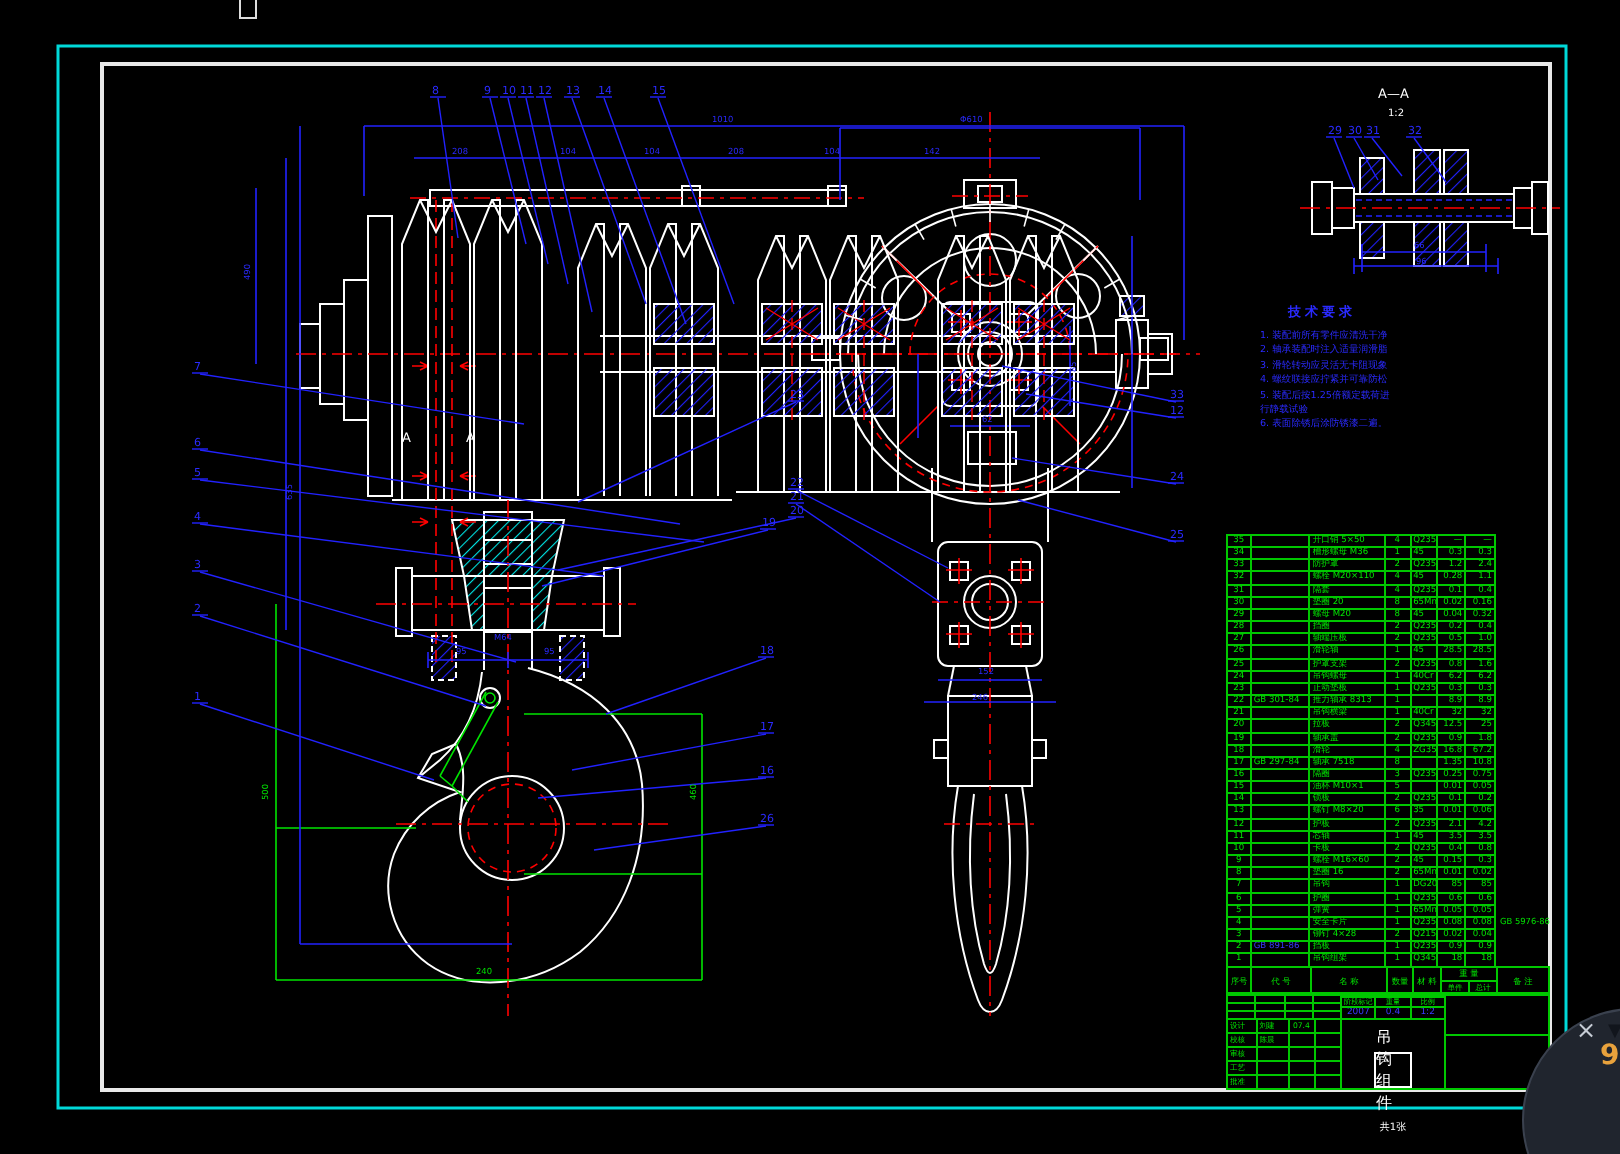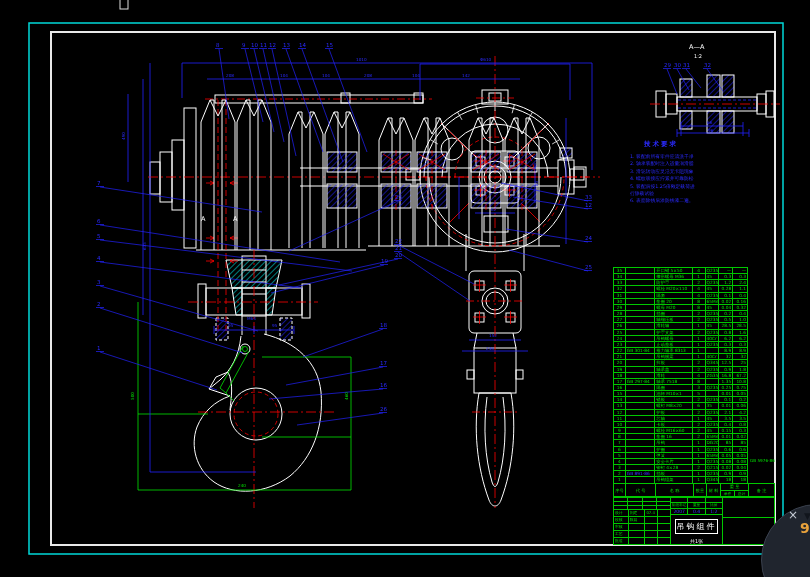--- a/index.html
+++ b/index.html
@@ -7,21 +7,21 @@
        font-family:"DejaVu Sans","Liberation Sans",sans-serif;}
   #stage{position:absolute;inset:0;}
   svg{position:absolute;left:0;top:0;}
   
   .co{fill:#2A2AFF;font-size:5.5px;}
   .dim{fill:#2A2AFF;font-size:4.2px;}
   .dim.g{fill:#00E400;}
   .wh{fill:#FFFFFF;}
   
   #notes{position:absolute;left:630px;top:140px;width:122px;color:#2A2AFF;}
-  #notes .nt{font-size:6.5px;font-weight:bold;letter-spacing:2px;margin:0 0 4px 14px;}
+  #notes .nt{font-size:6.5px;font-weight:bold;letter-spacing:2px;margin:12px 0 4px 14px;}
   .ni{font-size:4.8px;line-height:7.4px;white-space:pre-line;}
   
   #bom{position:absolute;left:613px;top:267px;width:135px;border:1px solid #00C800;box-sizing:border-box;}
   .br{display:flex;height:6.17px;box-sizing:border-box;border-bottom:1px solid #00C800;}
   .br:last-child{border-bottom:none;}
   .bc{box-sizing:border-box;border-right:1px solid #00C800;font-size:4.3px;line-height:5.4px;
       color:#00E400;overflow:hidden;white-space:nowrap;padding-left:1px;}
   .bc:last-child{border-right:none;}
   .c0{width:12px;text-align:center;padding-left:0;}
   .c1{width:30px;}
@@ -55,21 +55,21 @@
   .tr2{flex:1;display:flex;border-bottom:1px solid #00C800;box-sizing:border-box;}
   .tr2:last-child{border-bottom:none;}
   .tc2{font-size:3.8px;line-height:6px;overflow:hidden;white-space:nowrap;border-right:1px solid #00C800;
        box-sizing:border-box;padding-left:1px;}
   .tw0{width:15px;}.tw1{width:17px;}.tw2{width:13px;}.tw3{width:12px;border-right:none;}
   #tb-center{width:52px;border-right:1px solid #00C800;box-sizing:border-box;display:flex;flex-direction:column;}
   .ctr{display:flex;border-bottom:1px solid #00C800;box-sizing:border-box;}
   .ctc{flex:1;font-size:3.6px;text-align:center;overflow:hidden;white-space:nowrap;
        border-right:1px solid #00C800;box-sizing:border-box;}
   .ctc:last-child{border-right:none;}
-  #tb-titlebox{height:18px;margin:4px;border:1px solid #FFFFFF;box-sizing:border-box;display:flex;
+  #tb-titlebox{height:18px;margin:16px;border:1px solid #FFFFFF;box-sizing:border-box;display:flex;
        align-items:center;justify-content:center;color:#FFF;font-size:8px;letter-spacing:2px;}
   #tb-sub{flex:1;display:flex;align-items:center;justify-content:center;color:#FFF;font-size:5px;}
   #tb-right{flex:1;display:flex;flex-direction:column;}
   #tb-right .rt{height:20px;border-bottom:1px solid #00C800;box-sizing:border-box;}
   
   #popup{position:absolute;left:761px;top:504px;width:112px;height:112px;border-radius:50%;
          background:#20252e;border:1px solid #3a414e;box-sizing:border-box;}
   #popup .px{position:absolute;left:26px;top:4px;color:#c7cdd6;font-size:12px;line-height:12px;}
   #popup .pt{position:absolute;left:42px;top:6px;color:#11151c;font-size:9px;}
   #popup .p9{position:absolute;left:38px;top:15px;color:#E8A23C;font-size:14px;font-weight:bold;}

